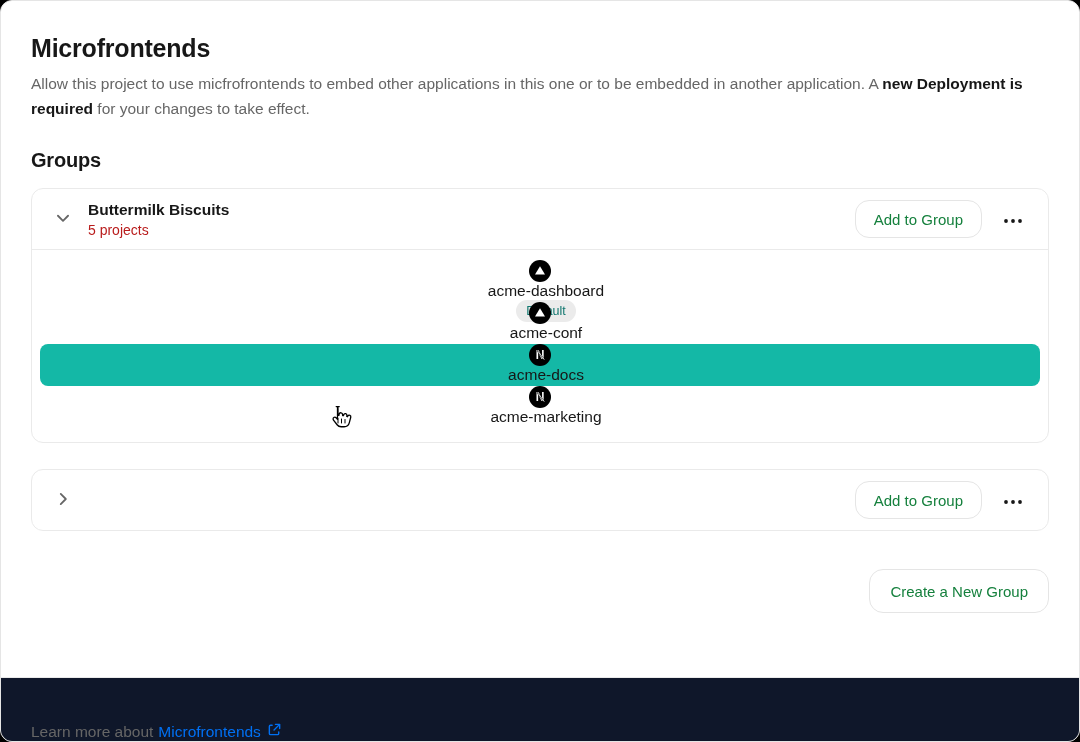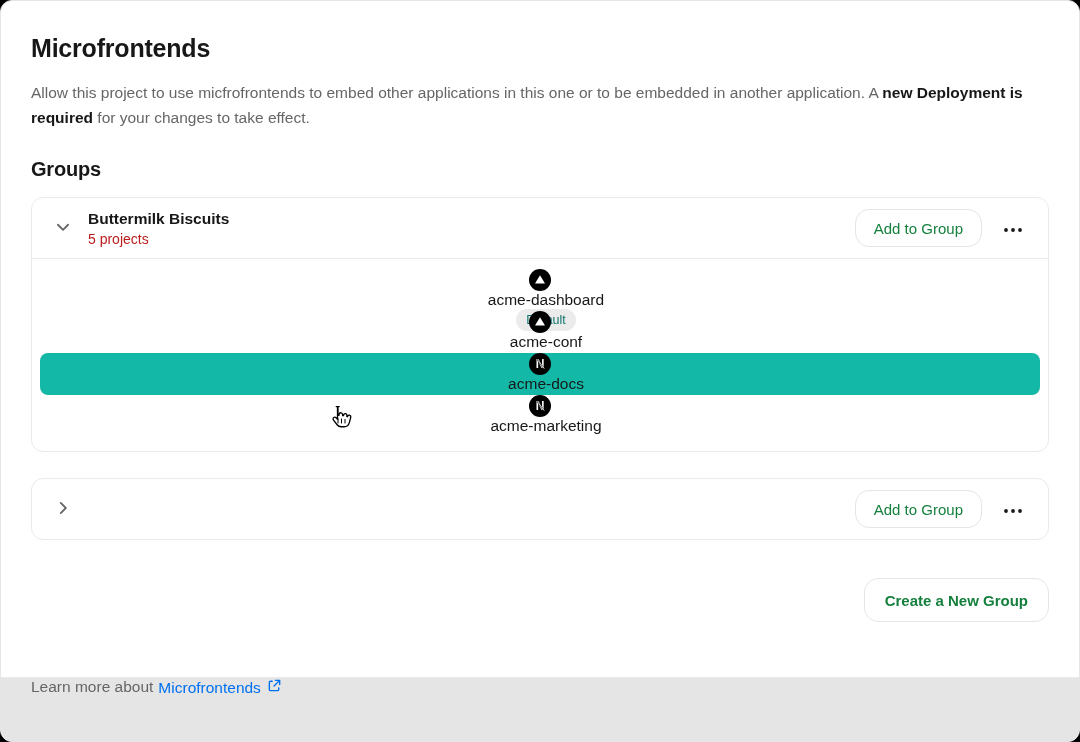--- a/index.html
+++ b/index.html
@@ -21,21 +21,21 @@
   }
   .content { padding: 0 30px; }
   .page-title {
     padding-top: 33px;
     font-size: 25px;
     font-weight: 700;
     letter-spacing: -0.2px;
     color: #171717;
   }
   .description {
-    margin-top: 17px;
+    margin-top: 8px;
     font-size: 15.5px;
     line-height: 25px;
     color: #666;
     max-width: 1010px;
   }
   .description b { color: #171717; font-weight: 700; }
   .groups-heading {
     margin-top: 28px;
     font-size: 20px;
     font-weight: 700;
@@ -98,29 +98,29 @@
     color: #0f766e;
     font-size: 12.5px;
     padding: 4px 10px;
     border-radius: 999px;
   }
   .create-row {
     display: flex;
     justify-content: flex-end;
     margin-top: 38px;
   }
-  .create-btn { height: 44px; padding: 12px 20px; font-weight: 700; }
+  .create-btn { height: 44px; padding: 12px 20px; font-weight: 400; }
   .footer {
     position: absolute;
     left: 0; right: 0; bottom: 0;
     height: 64px;
-    background: #e5e5e5;
+    background: #0f172a;
     border-top: 1px solid #eaeaea;
     display: flex;
-    align-items: flex-start;
+    align-items: flex-end;
     padding: 0 30px;
     font-size: 15.5px;
     color: #666;
   }
   .footer a {
     color: #0070f3;
     text-decoration: none;
     margin-left: 5px;
     display: inline-flex;
     align-items: center;

